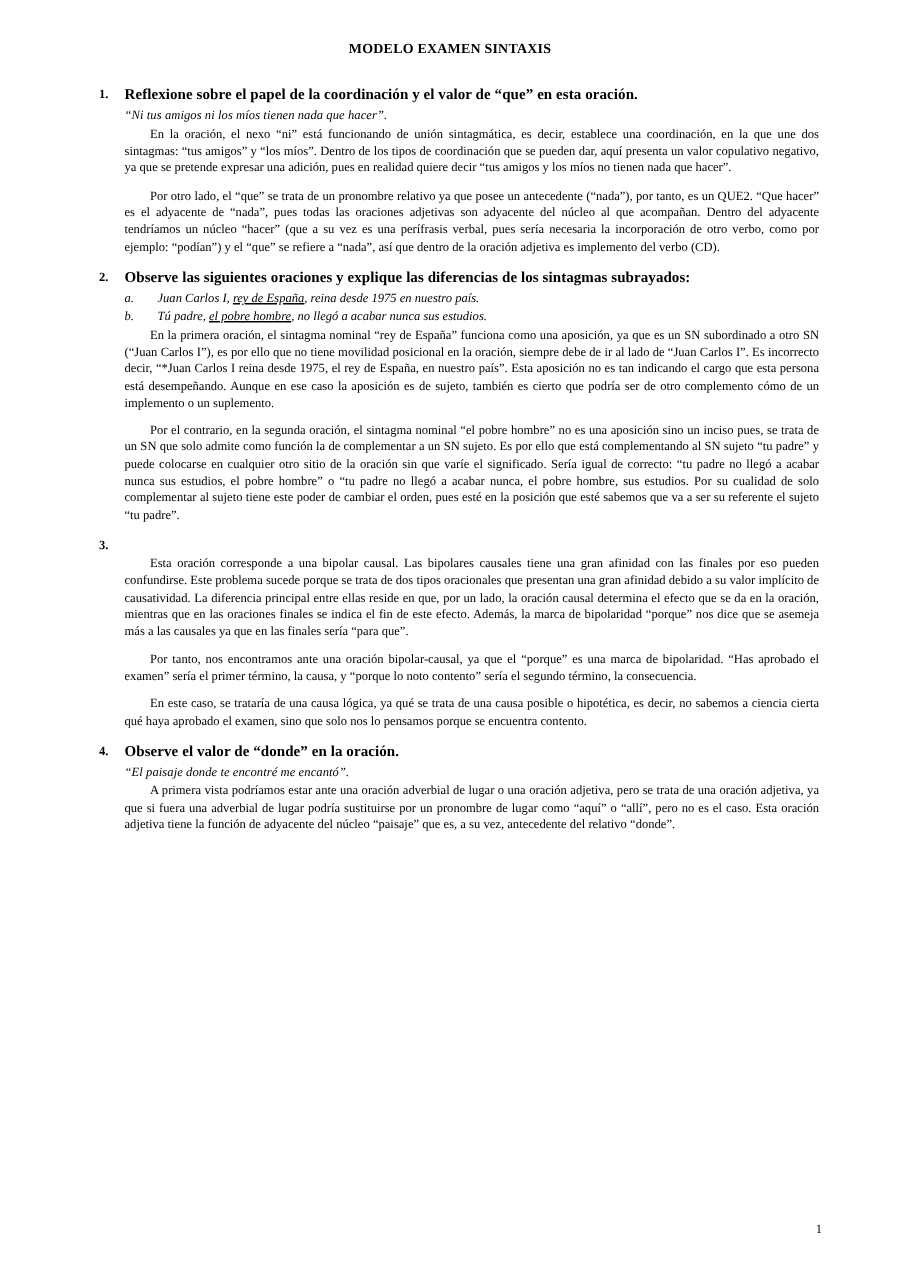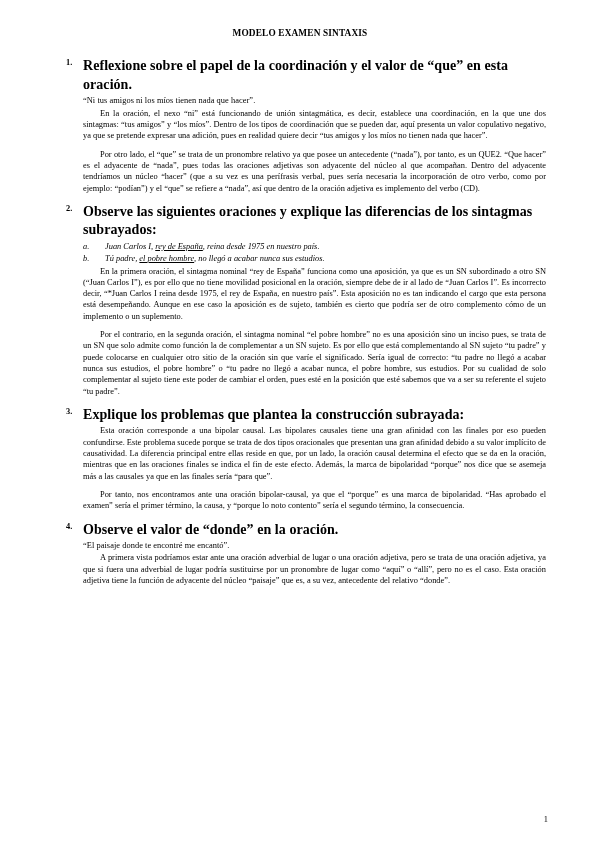--- a/index.html
+++ b/index.html
@@ -48,25 +48,26 @@
   }
   .q-num {
     font-weight: bold;
     font-size: 8.4px;
     width: 17px;
     flex: 0 0 17px;
     line-height: 1.33;
   }
   .q-title {
     font-weight: bold;
-    font-size: 14px;
+    font-size: 10px;
     line-height: 1.33;
     letter-spacing: 0.05px;
   }
   .q-quote {
+    font-style: italic;
     font-size: 8.4px;
     line-height: 1.35;
     margin: 0 0 0 29px;
     letter-spacing: 0.05px;
   }
   .sub-list {
     list-style: none;
     margin: 0 0 0 29px;
     padding: 0;
   }
@@ -151,25 +152,25 @@
       </ul>
       <div class="q-body">
         <p class="body-par">En la primera oración, el sintagma nominal “rey de España” funciona como una aposición, ya que es un SN subordinado a otro SN (“Juan Carlos I”), es por ello que no tiene movilidad posicional en la oración, siempre debe de ir al lado de “Juan Carlos I”. Es incorrecto decir, “*Juan Carlos I reina desde 1975, el rey de España, en nuestro país”. Esta aposición no es tan indicando el cargo que esta persona está desempeñando. Aunque en ese caso la aposición es de sujeto, también es cierto que podría ser de otro complemento cómo de un implemento o un suplemento.</p>
         <p class="body-par">Por el contrario, en la segunda oración, el sintagma nominal “el pobre hombre” no es una aposición sino un inciso pues, se trata de un SN que solo admite como función la de complementar a un SN sujeto. Es por ello que está complementando al SN sujeto “tu padre” y puede colocarse en cualquier otro sitio de la oración sin que varíe el significado. Sería igual de correcto: “tu padre no llegó a acabar nunca sus estudios, el pobre hombre” o “tu padre no llegó a acabar nunca, el pobre hombre, sus estudios. Por su cualidad de solo complementar al sujeto tiene este poder de cambiar el orden, pues esté en la posición que esté sabemos que va a ser su referente el sujeto “tu padre”.</p>
       </div>
     </li>
 
     <li class="question">
       <div class="q-head">
         <span class="q-num">3.</span>
-        <span class="q-title">Explique los problemas que plantea la construcción subrayada:</span>
       </div>
       <div class="q-body">
         <p class="body-par">Esta oración corresponde a una bipolar causal. Las bipolares causales tiene una gran afinidad con las finales por eso pueden confundirse. Este problema sucede porque se trata de dos tipos oracionales que presentan una gran afinidad debido a su valor implícito de causatividad. La diferencia principal entre ellas reside en que, por un lado, la oración causal determina el efecto que se da en la oración, mientras que en las oraciones finales se indica el fin de este efecto. Además, la marca de bipolaridad “porque” nos dice que se asemeja más a las causales ya que en las finales sería “para que”.</p>
         <p class="body-par">Por tanto, nos encontramos ante una oración bipolar-causal, ya que el “porque” es una marca de bipolaridad. “Has aprobado el examen” sería el primer término, la causa, y “porque lo noto contento” sería el segundo término, la consecuencia.</p>
+        <p class="body-par">En este caso, se trataría de una causa lógica, ya qué se trata de una causa posible o hipotética, es decir, no sabemos a ciencia cierta qué haya aprobado el examen, sino que solo nos lo pensamos porque se encuentra contento.</p>
       </div>
     </li>
 
     <li class="question">
       <div class="q-head">
         <span class="q-num">4.</span>
         <span class="q-title">Observe el valor de “donde” en la oración.</span>
       </div>
       <p class="q-quote">“El paisaje donde te encontré me encantó”.</p>
       <div class="q-body">

